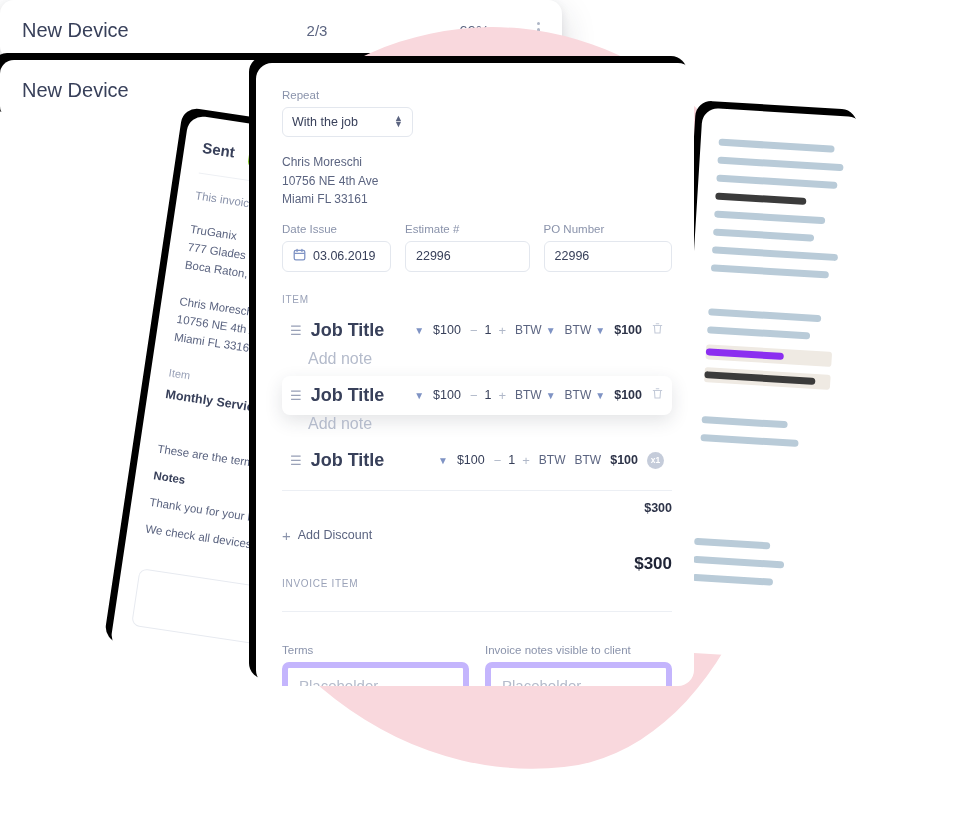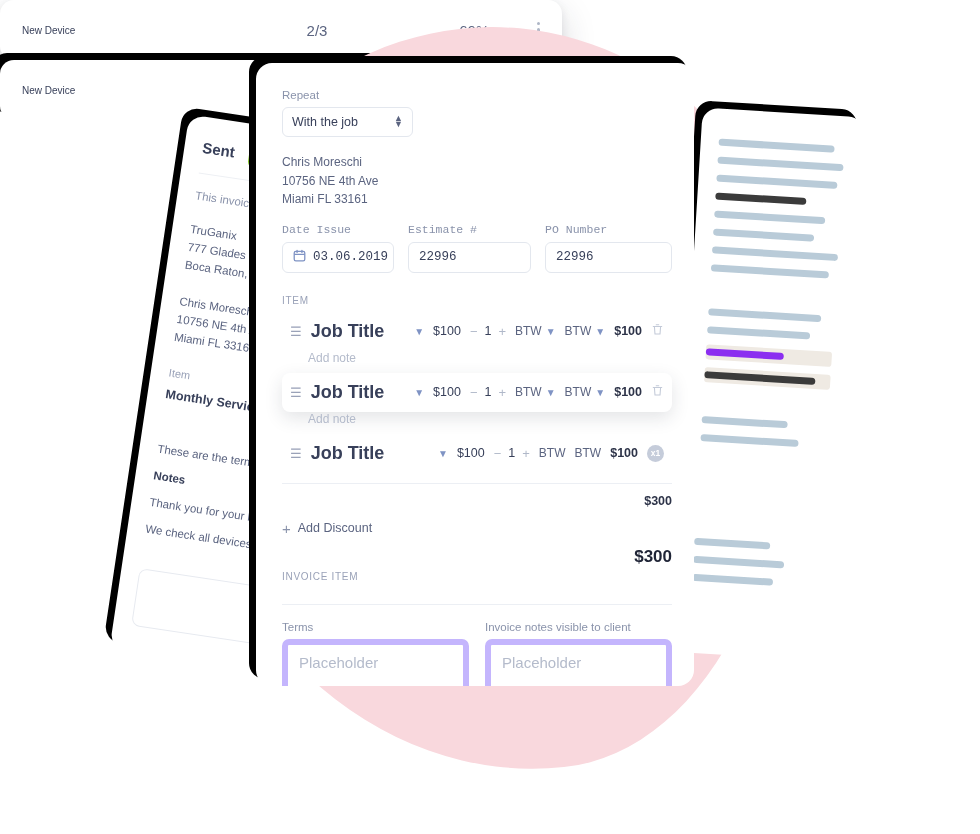--- a/index.html
+++ b/index.html
@@ -185,21 +185,20 @@
     margin-top: 16px;
     font-size: 12px;
     line-height: 1.55;
     color: #5b6480;
   }
   .form-row {
     display: flex;
     gap: 14px;
     margin-top: 14px;
     align-items: flex-end;
-    font-family: Liberation Mono, monospace;
   }
   .form-col { display: flex; flex-direction: column; }
   .input-box {
     height: 31px;
     border: 1px solid #e3e7ee;
     border-radius: 6px;
     display: flex;
     align-items: center;
     gap: 7px;
     padding: 0 10px;
@@ -262,21 +261,21 @@
     justify-content: space-between;
   }
   .li-total {
     font-size: 12.5px;
     font-weight: 700;
     color: #2d3348;
     white-space: nowrap;
   }
   .trash { color: #c3cad8; }
   .add-note {
-    font-size: 12px;
+    font-size: 16px;
     color: #b4bbcb;
     padding: 0 8px 8px 26px;
   }
   .badge-x1 {
     width: 17px; height: 17px;
     border-radius: 50%;
     background: #c5ccda;
     color: #ffffff;
     font-size: 8.5px;
     font-weight: 700;
@@ -319,21 +318,21 @@
     font-weight: 700;
     color: #1f2436;
     padding-top: 4px;
   }
 
   .notes-area {
     display: flex;
     gap: 16px;
     margin-top: 22px;
     border-top: 1px solid #eceff4;
-    padding-top: 16px;
+    padding-top: 32px;
   }
   .notes-col { flex: 1; display: flex; flex-direction: column; }
   .textarea-box {
     height: 58px;
     border: 6px solid #c4b5fd;
     border-radius: 7px;
     padding: 9px 11px;
     font-size: 15px;
     color: #b4bbcb;
     background: #fff;
@@ -341,21 +340,21 @@
 
   
   .notif {
     display: flex;
     align-items: center;
     border-radius: 14px;
     background: #ffffff;
     padding: 0 22px;
   }
   .notif-title {
-    font-size: 10px;
+    font-size: 20px;
     color: #38405a;
     flex: 0 0 200px;
   }
   .notif-count {
     font-size: 15px;
     color: #5b6480;
     flex: 0 0 190px;
     text-align: center;
   }
   .notif-pct {

